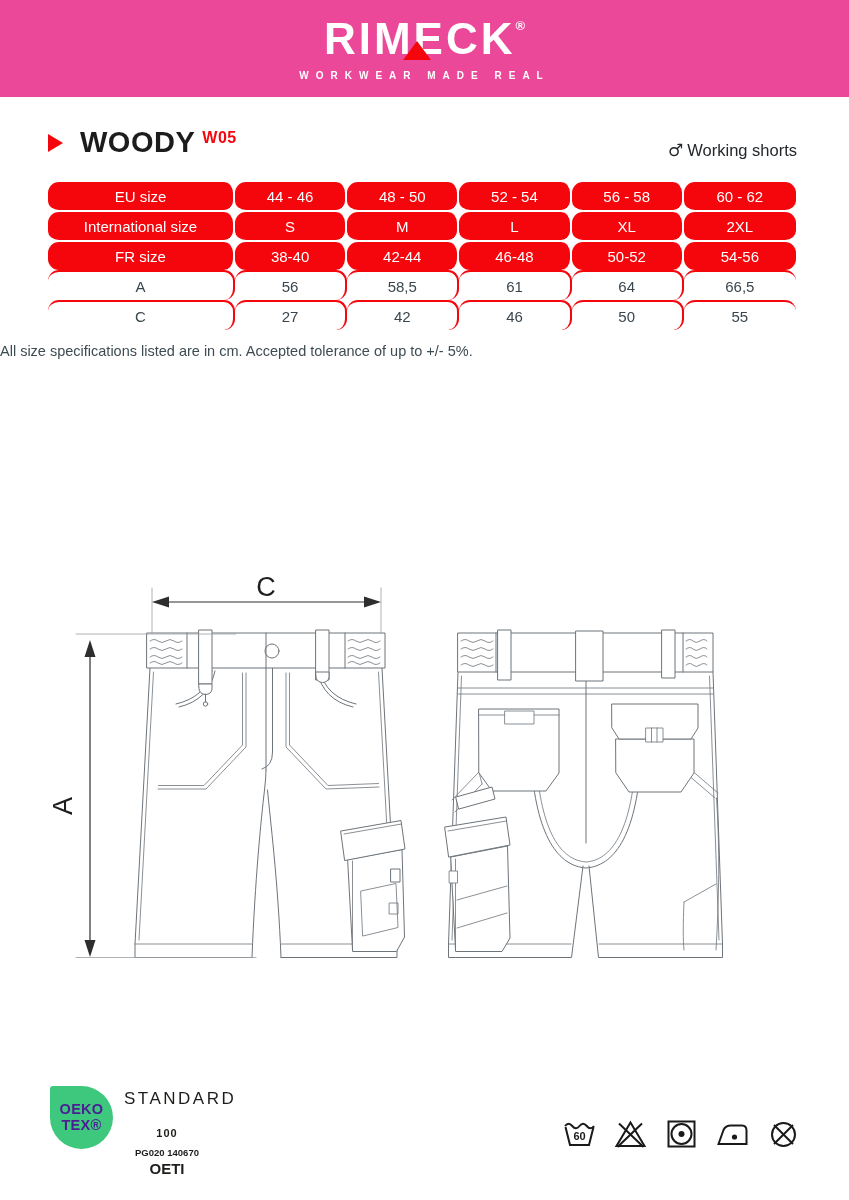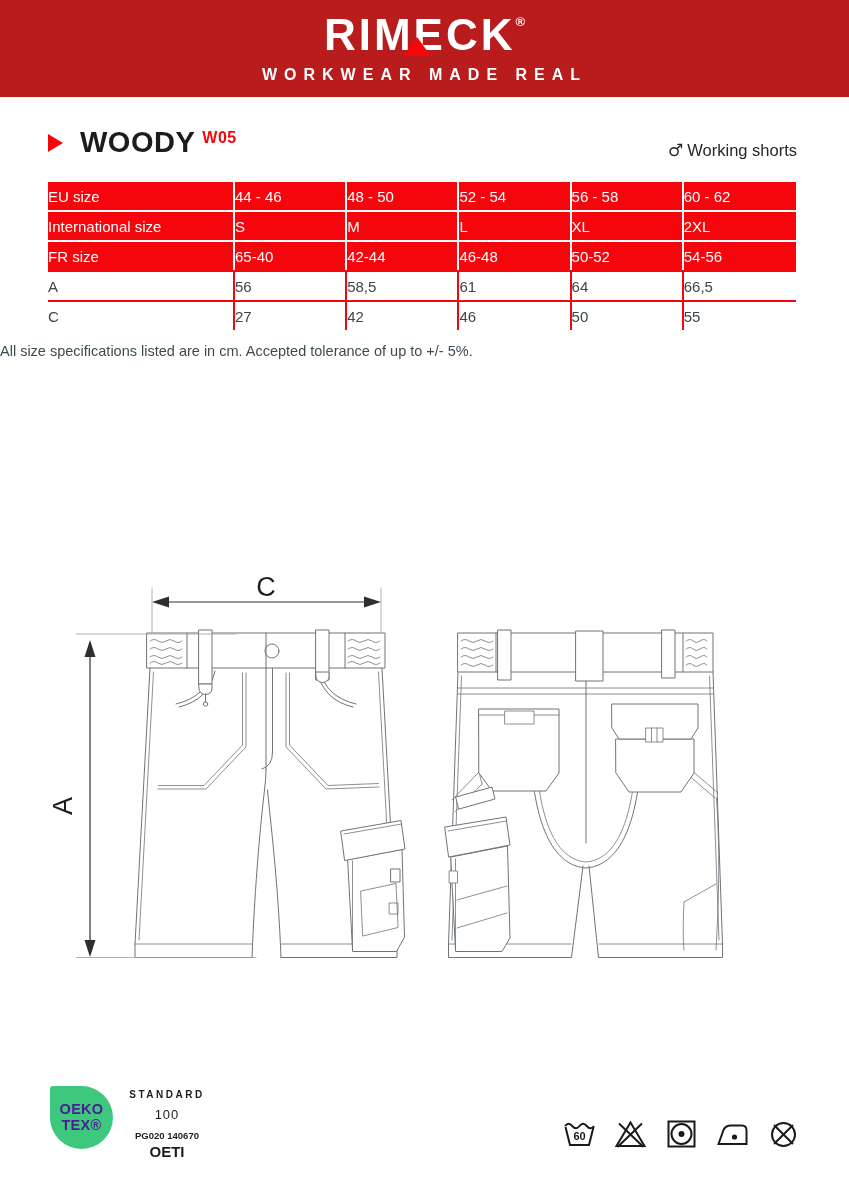--- a/index.html
+++ b/index.html
@@ -1,46 +1,46 @@
 <!DOCTYPE html>
 <html><head>
 <meta charset="utf-8">
 <style>
   html,body{margin:0;padding:0;background:#fff;}
   .page{position:relative;width:849px;height:1200px;background:#fff;overflow:hidden;
         font-family:"Liberation Sans",sans-serif;}
 
   
-  .header{position:absolute;left:0;top:0;width:849px;height:97px;background:#b91c1c;
+  .header{position:absolute;left:0;top:0;width:849px;height:97px;background:#ec4899;
           display:flex;flex-direction:column;align-items:center;justify-content:center;}
   .brand-logo{position:relative;color:#fff;font-size:44px;font-weight:bold;
               letter-spacing:3px;line-height:1;}
   .brand-reg{font-size:13px;vertical-align:24px;letter-spacing:0;}
   .m-tri{position:absolute;left:79px;bottom:1px;width:0;height:0;
          border-left:14px solid transparent;border-right:14px solid transparent;
          border-bottom:19px solid var(--red);}
-  .brand-tagline{color:#fff;font-size:16px;font-weight:bold;letter-spacing:7px;
+  .brand-tagline{color:#fff;font-size:10px;font-weight:bold;letter-spacing:7px;
                  margin-top:9px;}
 
   
   .title-arrow{position:absolute;left:48px;top:134px;width:0;height:0;
                border-top:9px solid transparent;border-bottom:9px solid transparent;
                border-left:15px solid var(--red);}
   .product-title{position:absolute;left:80px;top:126px;font-size:29px;font-weight:bold;
                  color:#1c1c1c;letter-spacing:0.5px;}
   .product-code{color:var(--red);font-size:16px;font-weight:bold;vertical-align:9px;
                 margin-left:7px;letter-spacing:0.5px;}
   .product-category{position:absolute;right:52px;top:140px;font-size:16.5px;color:#23282c;}
   .gender{font-family:"DejaVu Sans",sans-serif;font-size:17px;margin-right:4px;}
 
   
   table.size-table{position:absolute;left:48px;top:182px;width:748px;
                    border-spacing:0;table-layout:fixed;}
-  table.size-table td{height:28px;vertical-align:middle;
-                      font-size:15px;padding:0;}
+  table.size-table td{height:28px;text-align:center;vertical-align:middle;
+                      font-size:15px;padding:0;border-radius:11px;}
   td.lbl-col{width:185px;}
   tr.row-red td{background:var(--red);color:#fff;border-right:2px solid #fff;}
   tr.row-red td:last-child{border-right:none;}
   tr.row-red.has-b td{border-bottom:2px solid #fff;}
   tr.row-white td{background:#fff;color:#3a464d;border-top:2px solid var(--red);
                   border-right:2px solid var(--red);}
   tr.row-white td:last-child{border-right:none;}
 
   .size-note{position:absolute;left:0;top:343px;width:849px;text-align:left;
              font-size:14.5px;color:#3d4b52;}
@@ -48,22 +48,22 @@
   
   .diagram{position:absolute;left:44px;top:555px;}
 
   
   .oeko{position:absolute;left:50px;top:1086px;display:flex;align-items:flex-start;}
   .oeko-drop{width:63px;height:63px;background:var(--green);
              border-radius:3px 50% 50% 50%;display:flex;flex-direction:column;
              align-items:center;justify-content:center;color:#4c1d95;font-weight:bold;
              font-size:14.5px;line-height:1.05;letter-spacing:0.3px;}
   .oeko-col{margin-left:11px;width:86px;text-align:center;color:#1d1d1b;padding-top:3px;}
-  .oeko-std1{font-size:10px;font-weight:bold;letter-spacing:2.5px;}
-  .oeko-std2{font-size:13px;font-weight:normal;letter-spacing:1px;margin-top:7px;}
+  .oeko-std1{font-size:17px;font-weight:normal;letter-spacing:2.5px;}
+  .oeko-std2{font-size:11px;font-weight:bold;letter-spacing:1px;margin-top:18px;}
   .oeko-code{font-size:9.5px;font-weight:bold;margin-top:8px;}
   .oeko-inst{font-size:15px;font-weight:bold;margin-top:2px;}
 
   
   .care-row{position:absolute;right:49px;top:1117px;display:flex;gap:18px;}
 
   :root{--red:#F4060C;--green:#3EC87E;--ink:#6d747a;--dim:#2e2e2e;}
 </style>
 </head>
 <body>
@@ -99,21 +99,21 @@
     <tr class="row-red has-b">
       <td class="lbl-col">International size</td>
       <td>S</td>
       <td>M</td>
       <td>L</td>
       <td>XL</td>
       <td>2XL</td>
     </tr>
     <tr class="row-red">
       <td class="lbl-col">FR size</td>
-      <td>65-40</td>
+      <td>38-40</td>
       <td>42-44</td>
       <td>46-48</td>
       <td>50-52</td>
       <td>54-56</td>
     </tr>
     <tr class="row-white">
       <td class="lbl-col">A</td>
       <td>56</td>
       <td>58,5</td>
       <td>61</td>

